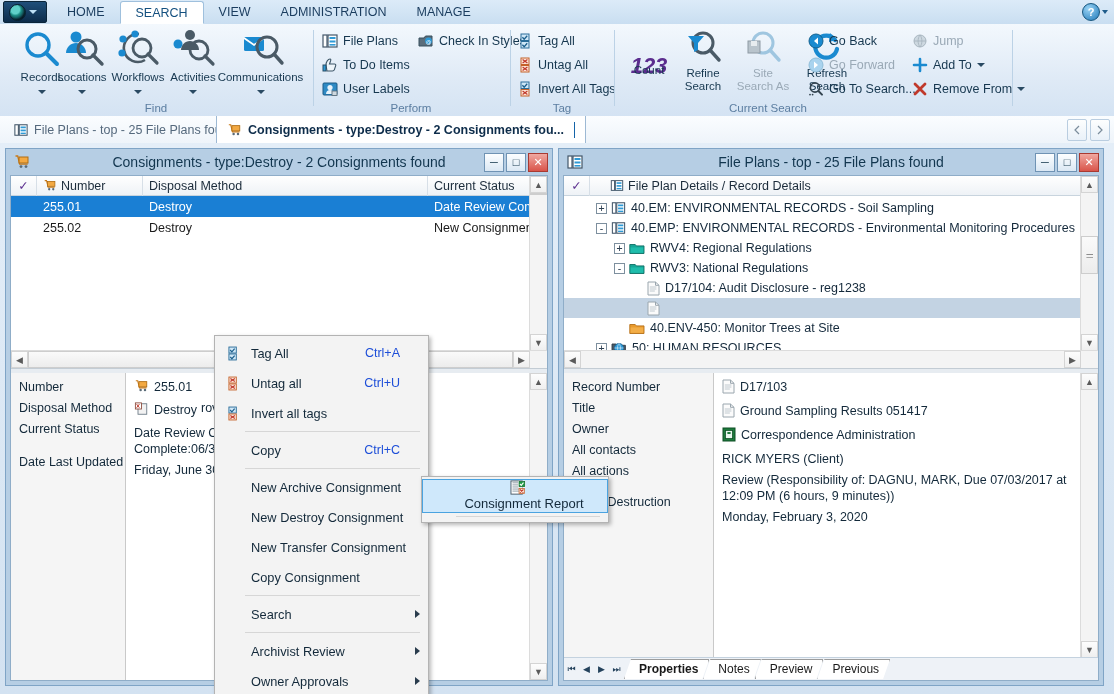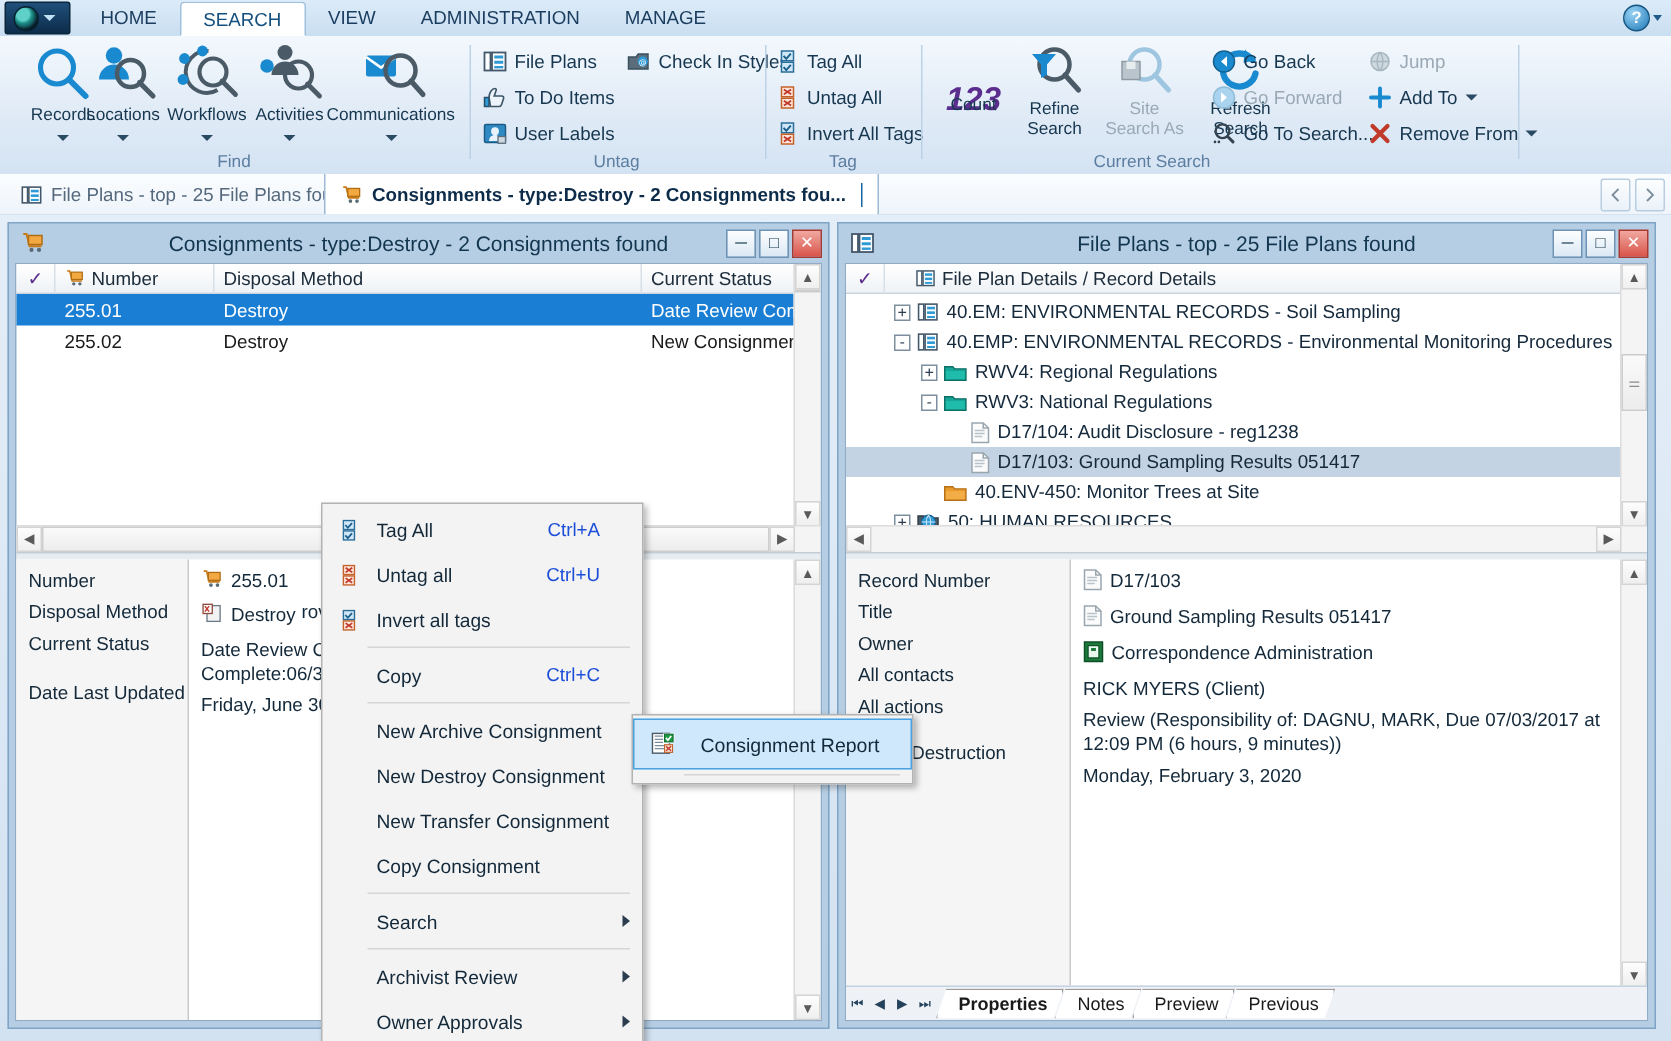--- a/index.html
+++ b/index.html
@@ -138,21 +138,21 @@
   .ctxitem .ci{width:22px;display:flex;align-items:center;justify-content:center;flex:0 0 22px;}
   .ctxitem .cl{flex:1;padding-left:6px;}
   .ctxitem .ck{color:#1d4ed8;padding-right:28px;font-size:12.5px;}
   .ctxitem .arr{position:absolute;right:8px;width:0;height:0;
            border-top:4px solid transparent;border-bottom:4px solid transparent;border-left:5px solid #2a3c4d;}
   .ctxsep{height:1px;background:#d6d6d6;margin:3px 8px 3px 30px;}
 
   .submenu{position:absolute;background:#f3f3f3;border:1px solid #b3b3b3;
            box-shadow:2px 2px 4px rgba(0,0,0,.28);z-index:70;padding:2px 0;}
   .subitem{height:34px;display:flex;align-items:center;font-size:13px;color:#13293a;
-           padding-left:6px;box-sizing:border-box;}
+           padding-left:6px;box-sizing:border-box;flex-direction:column;}
   .subitem.hl{background:#cfe8fb;border:1px solid #4aa3e0;}
   .subitem .cl{padding-left:12px;}
 </style>
 </head>
 <body>
 
 <div id="app">
 
   <div class="titlebar">
     <div class="orb">
@@ -263,21 +263,21 @@
         <span class="txt">User Labels</span>
       </div>
       <div class="smallitem" style="left:102px;top:6px;">
         <svg width="16" height="16" viewBox="0 0 16 16">
           <path d="M1 5h5l1.5-2H14v10H1z" fill="#5b6d7b" stroke="#39505f" stroke-width="1"></path>
           <circle cx="10.5" cy="8" r="3.4" fill="#2f9ad6"></circle>
           <text x="10.5" y="10.6" font-size="5.2" fill="#fff" text-anchor="middle" font-family="DejaVu Sans">@</text>
         </svg>
         <span class="txt">Check In Styles</span>
       </div>
-      <div class="gname">Untag</div>
+      <div class="gname">Perform</div>
     </div>
     <div class="gsep" style="left:510px;"></div>
 
     <div class="rgroup" style="left:514px;width:96px;">
       <div class="smallitem" style="left:6px;top:6px;">
         <svg width="13" height="16" viewBox="0 0 13 16">
           <rect x="1" y="1" width="8" height="6.5" fill="#cfe7f7" stroke="#2b6d99" stroke-width="1"></rect>
           <path d="M2.4 4.2l1.8 2 3-3.4" fill="none" stroke="#1c5f8c" stroke-width="1.3"></path>
           <rect x="1" y="8.5" width="8" height="6.5" fill="#cfe7f7" stroke="#2b6d99" stroke-width="1"></rect>
           <path d="M2.4 11.7l1.8 2 3-3.4" fill="none" stroke="#1c5f8c" stroke-width="1.3"></path>
@@ -644,21 +644,20 @@
               <div class="tnode sel">
                 <span style="display:inline-block;width:68px"></span>
                 <span style="display:inline-block;width:15px"></span>
                 <span style="margin-right:5px;display:flex;align-items:center">
                   <svg width="13" height="15" viewBox="0 0 13 15">
                     <path d="M1 1h7.5L12 4.3V14H1z" fill="#fbfbfb" stroke="#9aa6ae" stroke-width="1"></path>
                     <path d="M8.5 1v3.3H12" fill="none" stroke="#9aa6ae" stroke-width="1"></path>
                     <path d="M2.8 6h6.6M2.8 8h6.6M2.8 10h5" stroke="#b9c3ca" stroke-width=".9"></path>
                   </svg>
                 </span>
-                <span>D17/103: Ground Sampling Results 051417</span>
               </div>
               <div class="tnode">
                 <span style="display:inline-block;width:50px"></span>
                 <span style="display:inline-block;width:15px"></span>
                 <span style="margin-right:5px;display:flex;align-items:center">
                   <svg width="16" height="13" viewBox="0 0 16 13">
                     <path d="M.8 2.5h5.4l1.3 1.4H15v7.6H.8z" fill="#e89a2c" stroke="#b5701a" stroke-width=".9"></path>
                     <rect x="1.6" y="5.4" width="12.6" height="5.4" fill="#f2ad47"></rect>
                   </svg>
                 </span>

